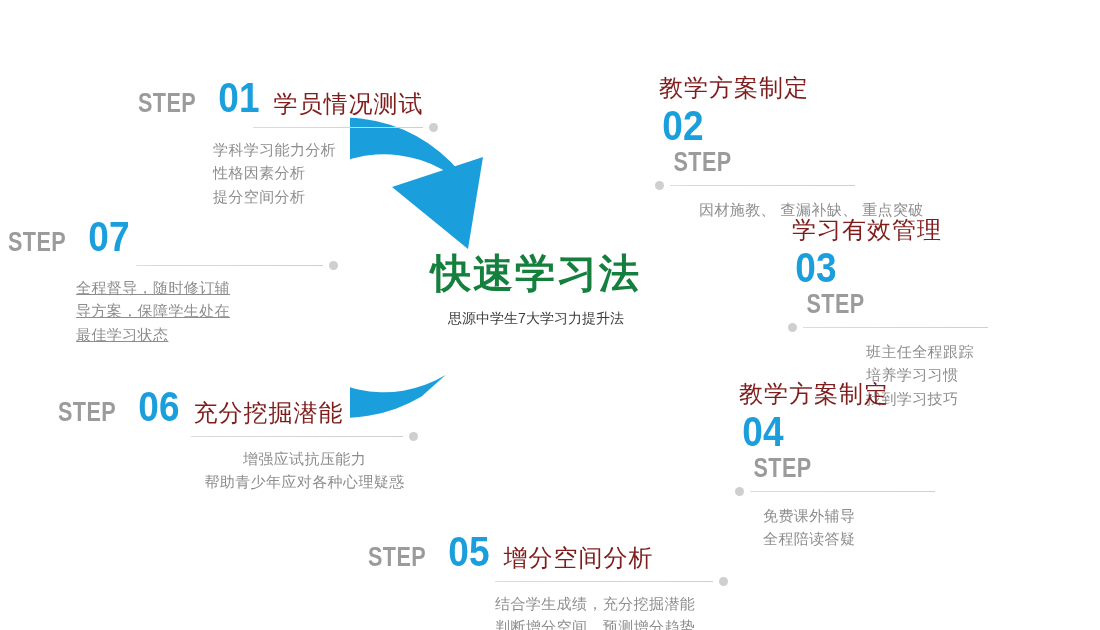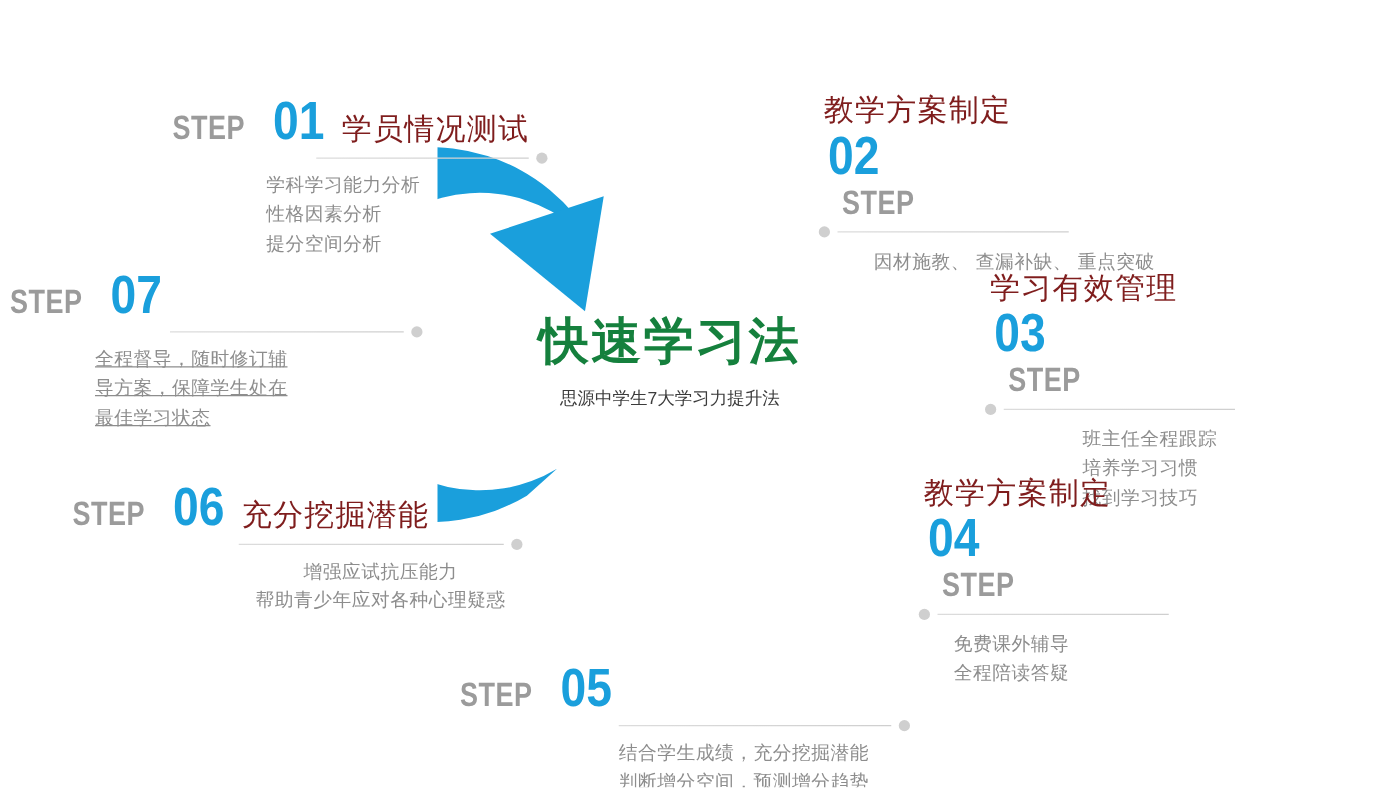--- a/index.html
+++ b/index.html
@@ -269,20 +269,21 @@
     </div>
     <div class="step-body">免费课外辅导
 全程陪读答疑</div>
   </div>
 
   <div class="step step-left" id="step-05">
     <div class="step-head">
       <span class="step-word">STEP</span>
       <span class="step-num">05</span>
       <span class="sp"></span>
+      <span class="step-title">增分空间分析</span>
     </div>
     <div class="rule-wrap rule-right">
       <span class="rule"></span>
       <span class="dot"></span>
     </div>
     <div class="step-body">结合学生成绩，充分挖掘潜能
 判断增分空间，预测增分趋势</div>
   </div>
 
 </div>

